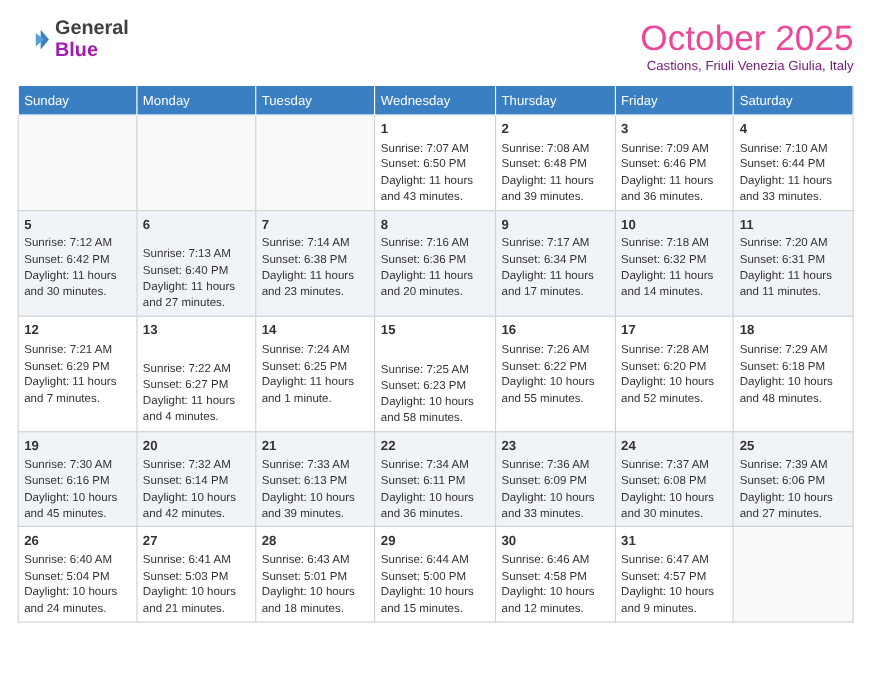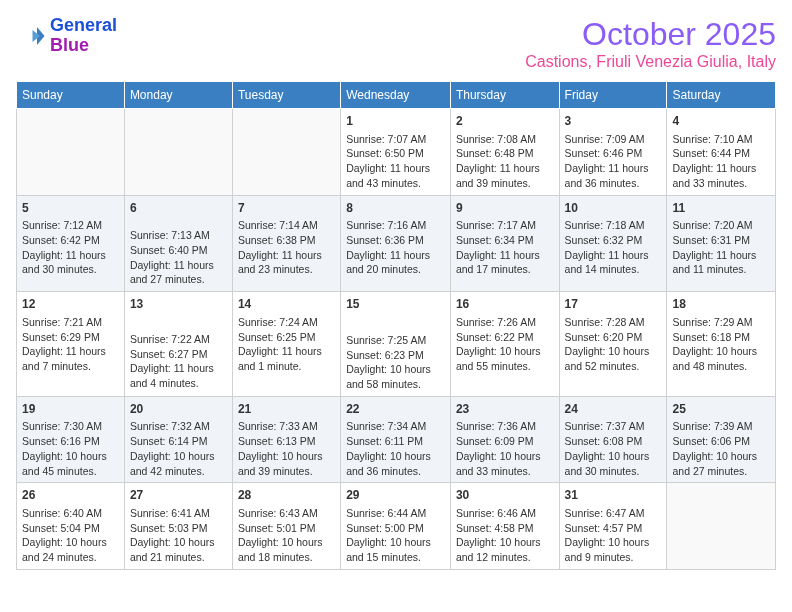--- a/index.html
+++ b/index.html
@@ -20,38 +20,38 @@
       display: flex;
       align-items: center;
     }
     .logo-text {
       display: flex;
       flex-direction: column;
       font-size: 18px;
       font-weight: bold;
       line-height: 1.1;
     }
-    .logo-general { color: #1d4ed8; }
+    .logo-general { color: #404040; }
     .logo-blue { color: #a21caf; }
     .logo-icon {
       width: 30px;
       height: 30px;
       margin-right: 4px;
     }
     .title-block {
       text-align: right;
     }
     .month-title {
       font-size: 32px;
-      color: #8b5cf6;
+      color: #ec4899;
       font-weight: normal;
     }
     .location {
-      font-size: 16px;
-      color: #ec4899;
+      font-size: 12px;
+      color: #701a75;
     }
     .calendar {
       width: 100%;
       border-collapse: collapse;
       font-size: 11px;
     }
     .calendar th {
       background-color: #3a7fc1;
       color: #fff;
       text-align: left;

